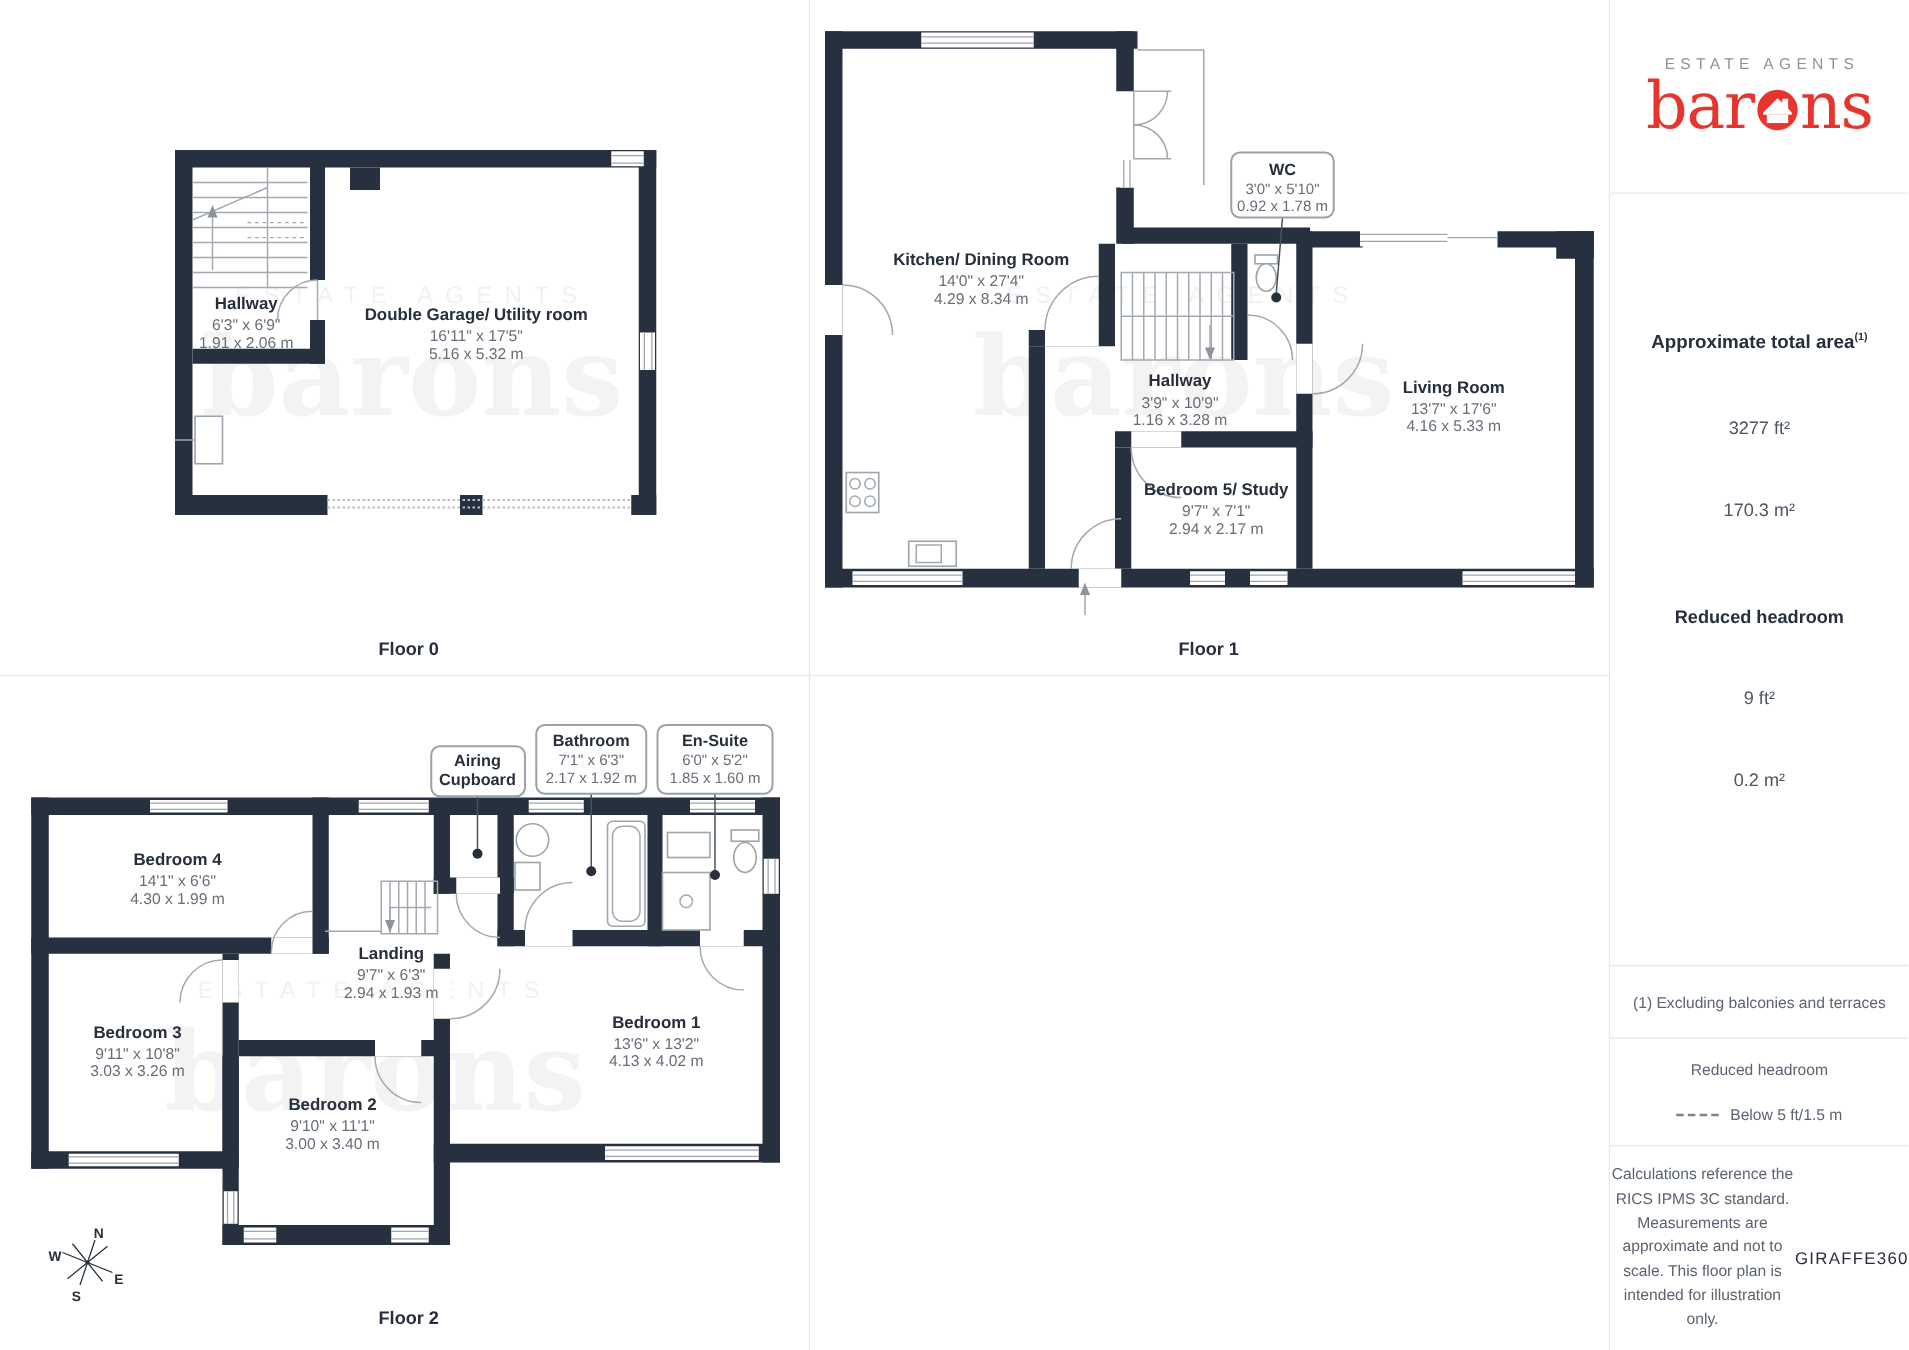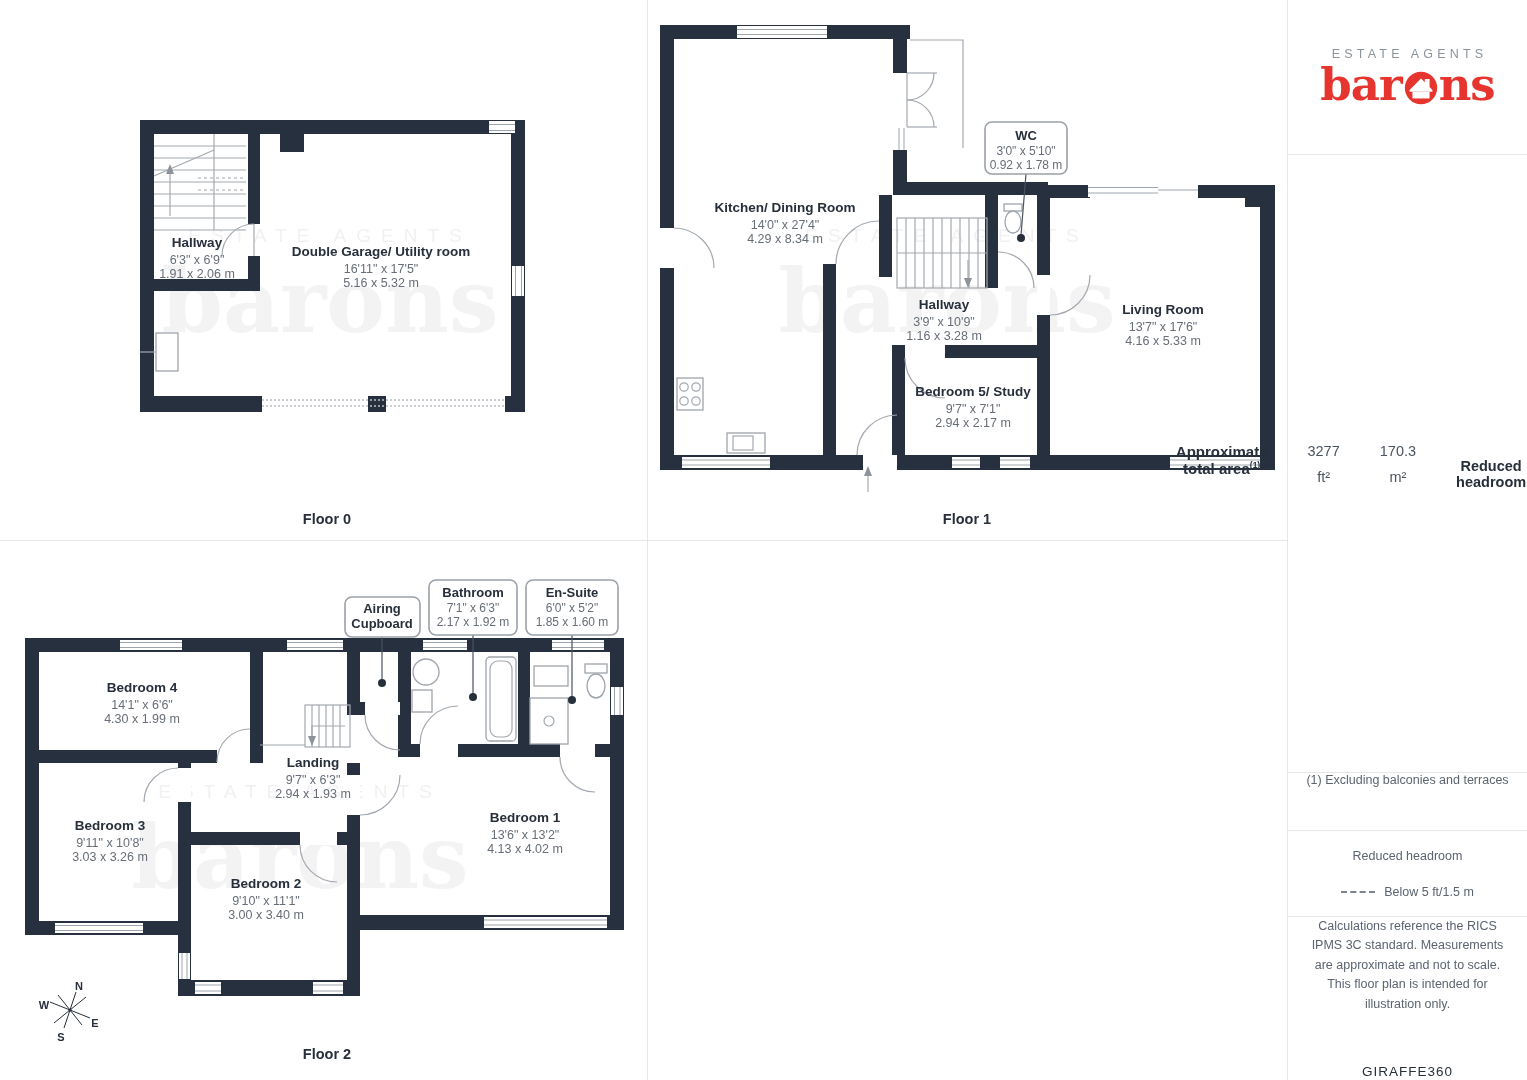--- a/index.html
+++ b/index.html
@@ -31,32 +31,32 @@
   .wm2 { font-size:19px; letter-spacing:10px; fill:#f1f1f2; text-anchor:middle; }
   .comp { stroke:#272f3b; stroke-width:1; }
   .ctxt { font-size:11px; font-weight:bold; fill:#272f3b; text-anchor:middle; }
 
   
   .sidebar { position:absolute; left:1287px; top:0; width:240px; height:1080px; border-left:1px solid #e7e7e7; box-sizing:border-box; background:#fff; }
   .side-sec { position:absolute; left:0; width:100%; box-sizing:border-box; text-align:center; color:#4c5560; }
   .sec-logo { top:0; height:155px; border-bottom:1px solid #e7e7e7; display:flex; flex-direction:column; align-items:center; justify-content:center; }
   .tagline { font-size:12.5px; letter-spacing:4.2px; color:#8b949b; font-weight:500; margin-left:4px; }
   .brandrow { display:flex; align-items:center; margin-top:1px; }
-  .brandtxt { font-family:"DejaVu Serif",serif; font-weight:bold; font-size:45px; color:#e6352f; letter-spacing:-1px; line-height:1; }
+  .brandtxt { font-family:"DejaVu Serif",serif; font-weight:normal; font-size:52px; color:#e6352f; letter-spacing:-1px; line-height:1; }
   .house-svg { margin:6px -1px 0 0px; }
-  .sec-stats { top:156px; height:616px; display:flex; flex-direction:row; align-items:center; justify-content:center;gap:40px; }
+  .sec-stats { top:143px; height:616px; display:flex; flex-direction:column; align-items:center; justify-content:center;gap:40px; }
   .stat-title { font-size:15px; font-weight:bold; color:#272f3b; margin-bottom:8px; }
   .stat-title sup { font-size:8.5px; }
   .stat-val { font-size:14.5px; line-height:1.8; color:#4c5560; }
   .stat-sub { font-size:14.5px; font-weight:bold; color:#272f3b; margin-top:24px; margin-bottom:4px; }
-  .sec-foot { top:772px; height:58px; border-top:1px solid #e7e7e7; display:flex; justify-content:center; font-size:12.5px; color:#5b6470; }
+  .sec-foot { top:772px; height:58px; border-top:1px solid #e7e7e7; display:flex; align-items:center; justify-content:center; font-size:12.5px; color:#5b6470; }
   .sec-legend { top:830px; height:86px; border-top:1px solid #e7e7e7; display:flex; flex-direction:column; align-items:center; justify-content:center; font-size:12.5px; color:#5b6470; }
   .legend-row { margin-top:22px; display:flex; align-items:center; }
   .legend-dash { display:inline-block; width:34px; border-top:2px dashed #7c848d; margin-right:9px; }
-  .sec-disc { top:916px; height:163px; border-top:1px solid #e7e7e7; display:flex; flex-direction:column; align-items:center; justify-content:space-between; }
+  .sec-disc { top:916px; height:163px; border-top:1px solid #e7e7e7; display:flex; flex-direction:row; align-items:center; justify-content:space-between; }
   .disc-text { width:204px; font-size:12.5px; line-height:1.55; color:#5b6470; text-align:center; margin:0; }
   .credit { margin-top:16px; font-size:13.5px; letter-spacing:1px; color:#272f3b; }
   .credit b { font-weight:normal; }
 </style>
 </head>
 <body>
 
 <div class="canvas">
 
   <div class="gridline" style="left:647px;top:0;width:1px;height:1080px"></div>

